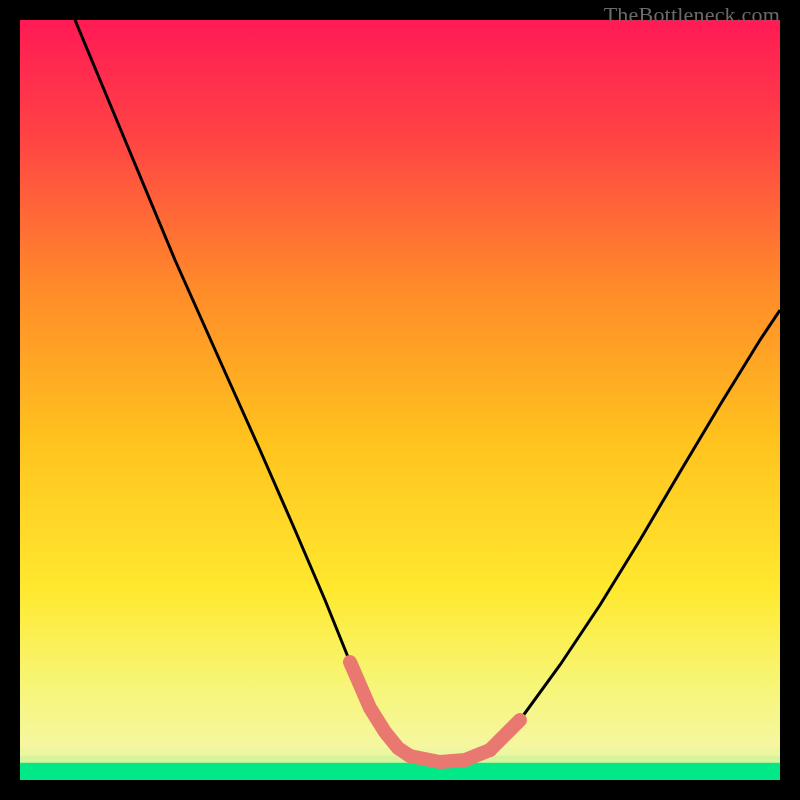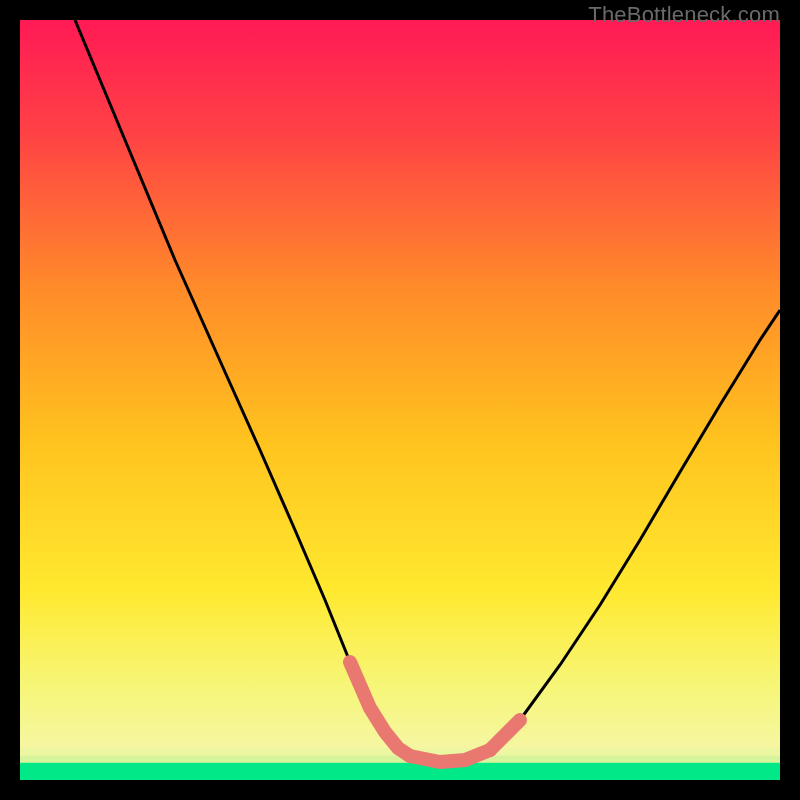--- a/index.html
+++ b/index.html
@@ -10,20 +10,21 @@
     overflow: hidden;
     background: #000;
     font-family: Arial, Helvetica, sans-serif;
   }
   .frame {
     position: absolute;
     top: 0; left: 0;
     width: 800px;
     height: 800px;
     background: #000;
+    font-family: Liberation Serif, serif;
   }
   .plot {
     position: absolute;
     top: 20px;
     left: 20px;
     width: 760px;
     height: 760px;
   }
   svg {
     display: block;

